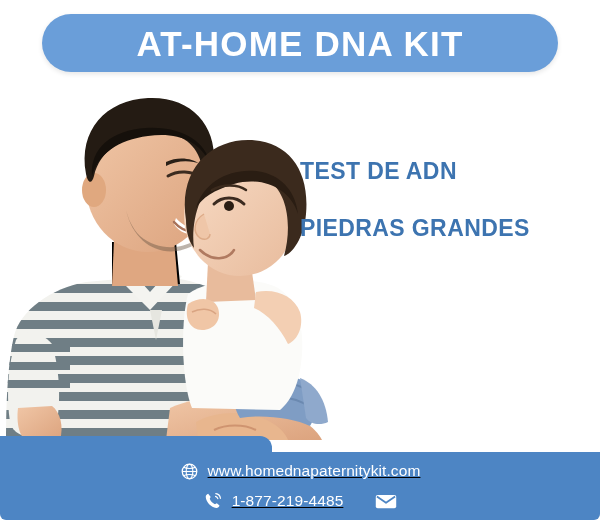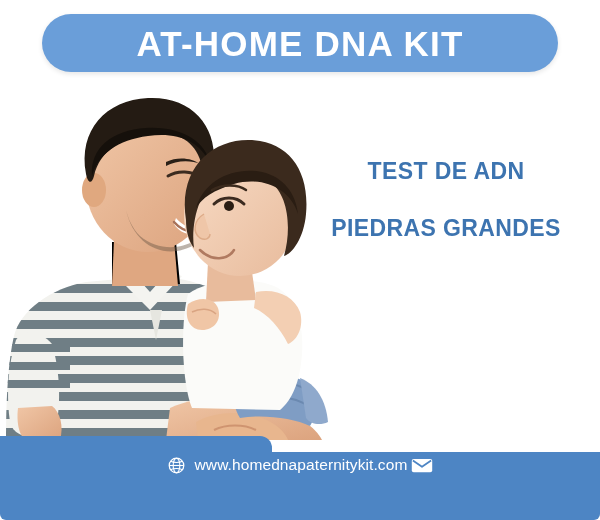--- a/index.html
+++ b/index.html
@@ -57,21 +57,21 @@
     background: #ffffff;
   }
   .photo-svg { display: block; width: 340px; height: 362px; }
 
   
   .headline {
     position: absolute;
     left: 300px;
     top: 160px;
     width: 292px;
-    text-align: center;
+    text-align: left;
     color: #3d74b0;
   }
   .headline-line {
     font-size: 23px;
     font-weight: bold;
     letter-spacing: 0.4px;
     line-height: 1;
     margin: 0 0 34px 0;
     white-space: nowrap;
   }
@@ -95,23 +95,24 @@
     height: 68px;
     background: #4d85c4;
   }
   .footer-rows {
     position: absolute;
     left: 0px;
     top: 452px;
     width: 600px;
     height: 68px;
     display: flex;
-    flex-direction: row;
+    flex-direction: column;
     justify-content: center;
     gap: 4px;
+    text-decoration: underline;
   }
   .footer-row {
     display: flex;
     align-items: center;
     justify-content: center;
     gap: 10px;
     height: 26px;
   }
   .footer-item {
     display: flex;
@@ -274,20 +275,30 @@
           <ellipse cx="12" cy="12" rx="4.2" ry="9.2" fill="none" stroke="#ffffff" stroke-width="1.4"></ellipse>
           <line x1="2.8" y1="12" x2="21.2" y2="12" stroke="#ffffff" stroke-width="1.4"></line>
           <path d="M4.6 6.6 C 8 8.6, 16 8.6, 19.4 6.6" fill="none" stroke="#ffffff" stroke-width="1.3"></path>
           <path d="M4.6 17.4 C 8 15.4, 16 15.4, 19.4 17.4" fill="none" stroke="#ffffff" stroke-width="1.3"></path>
         </svg>
         <span class="footer-text">www.homednapaternitykit.com</span>
       </div>
     </div>
 
     <div class="footer-row">
+      <div class="footer-item">
+        <svg class="f-icon" width="20" height="20" viewBox="0 0 24 24">
+          <path d="M6.2 3.4 C 4.6 3.8, 3.2 5.4, 3.3 7.2 C 3.7 13.4, 9.6 19.6, 15.9 20.4
+                   C 17.7 20.6, 19.4 19.2, 19.8 17.5 L 16.6 14.7 C 15.6 15.4, 14.6 16.1, 13.7 15.6
+                   C 11.4 14.4, 9.3 12.2, 8.3 9.9 C 7.9 9.0, 8.6 8.1, 9.3 7.2 Z" fill="#ffffff"></path>
+          <path d="M15.4 3.2 C 18.2 3.6, 20.5 5.9, 20.9 8.7" fill="none" stroke="#ffffff" stroke-width="1.5" stroke-linecap="round"></path>
+          <path d="M15.0 6.4 C 16.6 6.8, 17.4 7.6, 17.8 9.2" fill="none" stroke="#ffffff" stroke-width="1.4" stroke-linecap="round"></path>
+        </svg>
+        <span class="footer-text">1-877-219-4485</span>
+      </div>
 
       <div class="footer-item">
         <svg class="f-icon" width="22" height="17" viewBox="0 0 28 20">
           <rect x="1" y="1.6" width="26" height="17" rx="2.4" fill="#ffffff"></rect>
           <path d="M2.4 3.6 L 14 11.6 L 25.6 3.6" fill="none" stroke="#4d85c4" stroke-width="2.2" stroke-linejoin="round"></path>
         </svg>
       </div>
     </div>
 
   </div>

